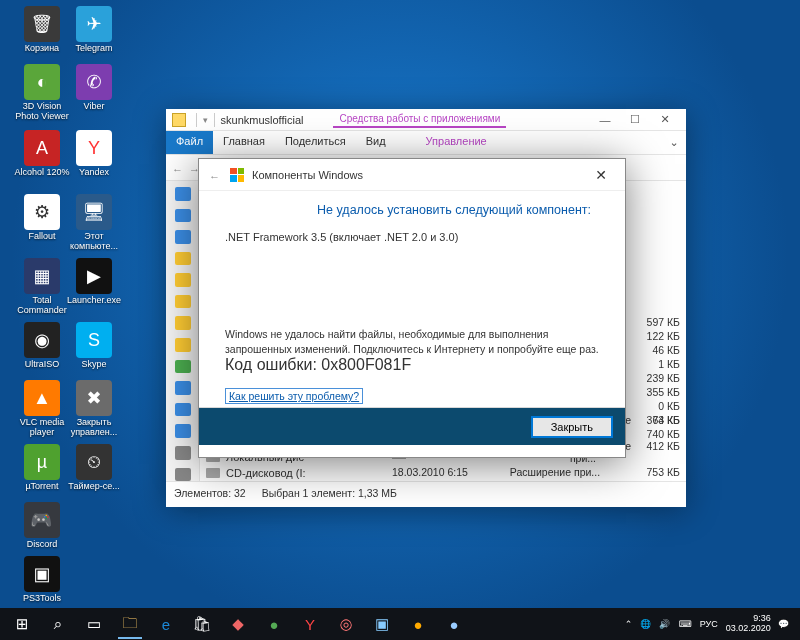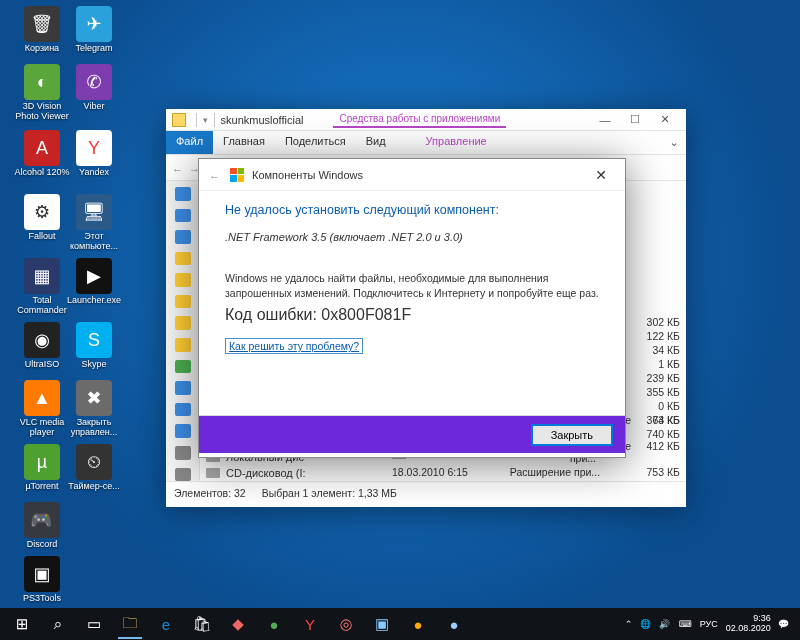--- a/index.html
+++ b/index.html
@@ -42,26 +42,26 @@
 .ex-drives .drow::before { content:""; width:14px; height:10px; background:#aaa; border-radius:1px; }
 .ex-status { height:22px; border-top:1px solid #e5e5e5; display:flex; align-items:center; padding:0 8px; font-size:10.5px; gap:16px; }
 
 .dialog { position:absolute; left:198px; top:158px; width:428px; height:300px; background:#fff; box-shadow:0 6px 40px rgba(0,0,0,.5); border:1px solid #888; font-size:11px; color:#333; }
 .dlg-hdr { height:32px; display:flex; align-items:center; padding:0 10px; border-bottom:1px solid #eee; }
 .dlg-hdr .back { color:#888; margin-right:10px; cursor:pointer; }
 .dlg-hdr .wflag { width:14px; height:14px; margin-right:8px; display:grid; grid-template-columns:1fr 1fr; grid-template-rows:1fr 1fr; gap:1px; }
 .dlg-hdr .wflag div:nth-child(1){background:#f25022}.dlg-hdr .wflag div:nth-child(2){background:#7fba00}.dlg-hdr .wflag div:nth-child(3){background:#00a4ef}.dlg-hdr .wflag div:nth-child(4){background:#ffb900}
 .dlg-hdr .close { margin-left:auto; width:28px; text-align:center; font-size:14px; cursor:pointer; }
 .dlg-body { padding:6px 26px; }
-.dlg-body .msg1 { color:#0b5cad; font-size:12.5px; margin:6px 0 14px; }
-.dlg-body .msg2 { margin-bottom:28px;font-style:italic; }
-.dlg-body .desc { font-size:10.5px; line-height:1.4; margin-bottom:6px; }
+.dlg-body .msg1 { color:#0b5cad; font-size:12.5px; margin:6px 8px 14px;text-align:right; }
+.dlg-body .msg2 { margin-bottom:84px; }
+.dlg-body .desc { font-size:10.5px; line-height:1.4; }
 .dlg-body .err { font-size:16px; margin-bottom:14px; }
 .dlg-body .link { color:#0b5cad; text-decoration:underline; font-size:10.5px; cursor:pointer; display:inline-block; border:1px solid #4a90d9; padding:1px 3px; }
-.dlg-ftr { position:absolute; bottom:4px; left:0; right:0; height:38px; background:#6d28d9; border-top:1px solid #d8d8d8; display:flex; align-items:center; justify-content:flex-end; padding:0 12px; }
+.dlg-ftr { position:absolute; bottom:12px; left:0; right:0; height:38px; background:#0c4a6e; border-top:1px solid #d8d8d8; display:flex; align-items:center; justify-content:flex-end; padding:0 12px; }
 .dlg-ftr button { padding:3px 18px; font-size:11px; background:#e7e7e7; border:2px solid #0078d7; cursor:pointer; }
 
 .taskbar { position:absolute; left:0; right:0; bottom:0; height:32px; background:#101318; display:flex; align-items:center; padding:0 4px; }
 .tb-item { width:36px; height:30px; display:flex; align-items:center; justify-content:center; cursor:pointer; color:#fff; position:relative; }
 .tb-item.active::after { content:""; position:absolute; bottom:0; left:6px; right:6px; height:2px; background:#76b9ed; }
 .tb-tray { margin-left:auto; display:flex; align-items:center; color:#fff; font-size:9px; gap:8px; padding-right:6px; }
 .tb-tray .clock { text-align:right; line-height:1.1; }
 .tb-tray .tic { cursor:pointer; }
 </style>
 </head>
@@ -184,23 +184,23 @@
         <div class="sicon" style="background: rgb(255, 204, 51);"></div>
         <div class="sicon" style="background: rgb(76, 175, 80);"></div>
         <div class="sicon" style="background: rgb(59, 142, 230);"></div>
         <div class="sicon" style="background: rgb(59, 142, 230);"></div>
         <div class="sicon" style="background: rgb(59, 142, 230);"></div>
         <div class="sicon" style="background: rgb(136, 136, 136);"></div>
         <div class="sicon" style="background: rgb(136, 136, 136);"></div>
       </div>
     <div class="ex-main">
       <div class="ex-sizecol" id="sizecol">
-          <div>302 КБ</div>
+          <div>597 КБ</div>
           <div>122 КБ</div>
-          <div>34 КБ</div>
+          <div>46 КБ</div>
           <div>1 КБ</div>
           <div>239 КБ</div>
           <div>355 КБ</div>
           <div>0 КБ</div>
           <div>364 КБ</div>
           <div>740 КБ</div>
         </div>
       <div class="ex-files" id="exfiles">
           <div class="row">
             <div class="fn">MHPVerify.dll</div>
@@ -273,17 +273,17 @@
       <div class="tb-item" style="color: rgb(153, 204, 255); font-size: 15px;">●</div>
     </div>
   <div class="tb-tray">
     <span class="tic">⌃</span>
     <span class="tic">🌐</span>
     <span class="tic">🔊</span>
     <span class="tic">⌨</span>
     <span class="tic">РУС</span>
     <div class="clock">
       <div>9:36</div>
-      <div>02.08.2020</div>
+      <div>03.02.2020</div>
     </div>
     <span class="tic">💬</span>
   </div>
 </div>
 
 </body></html>

